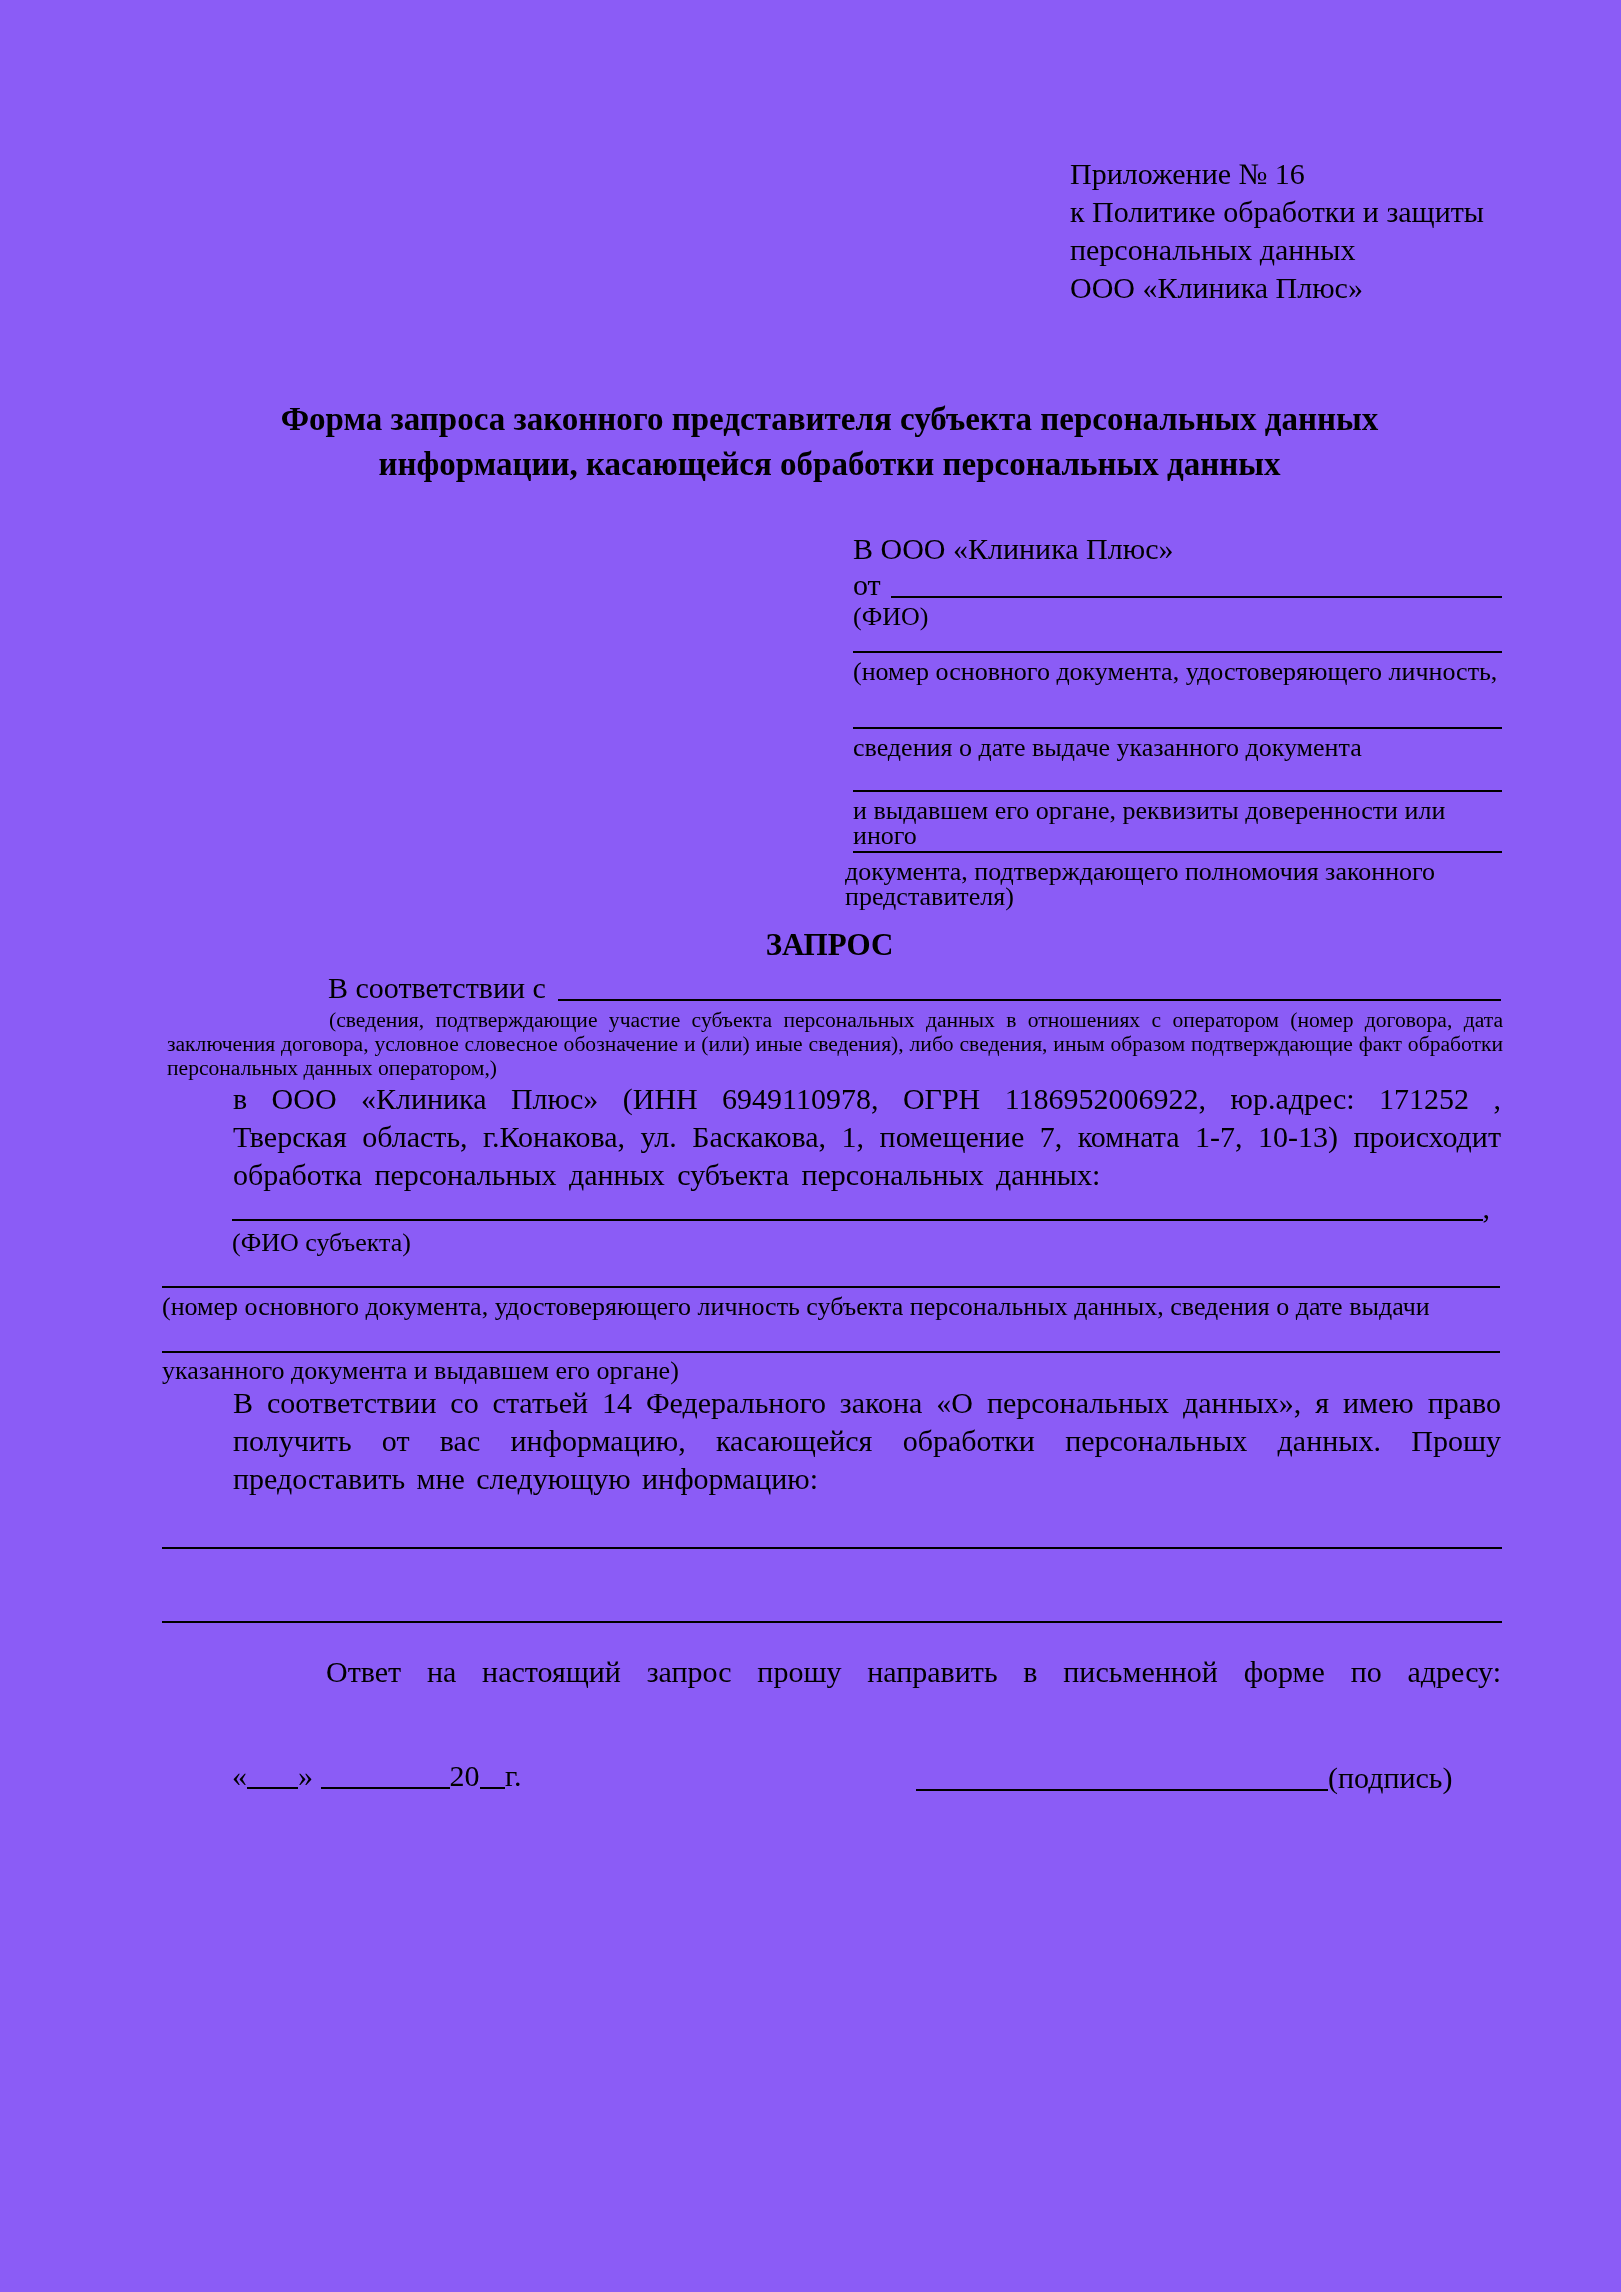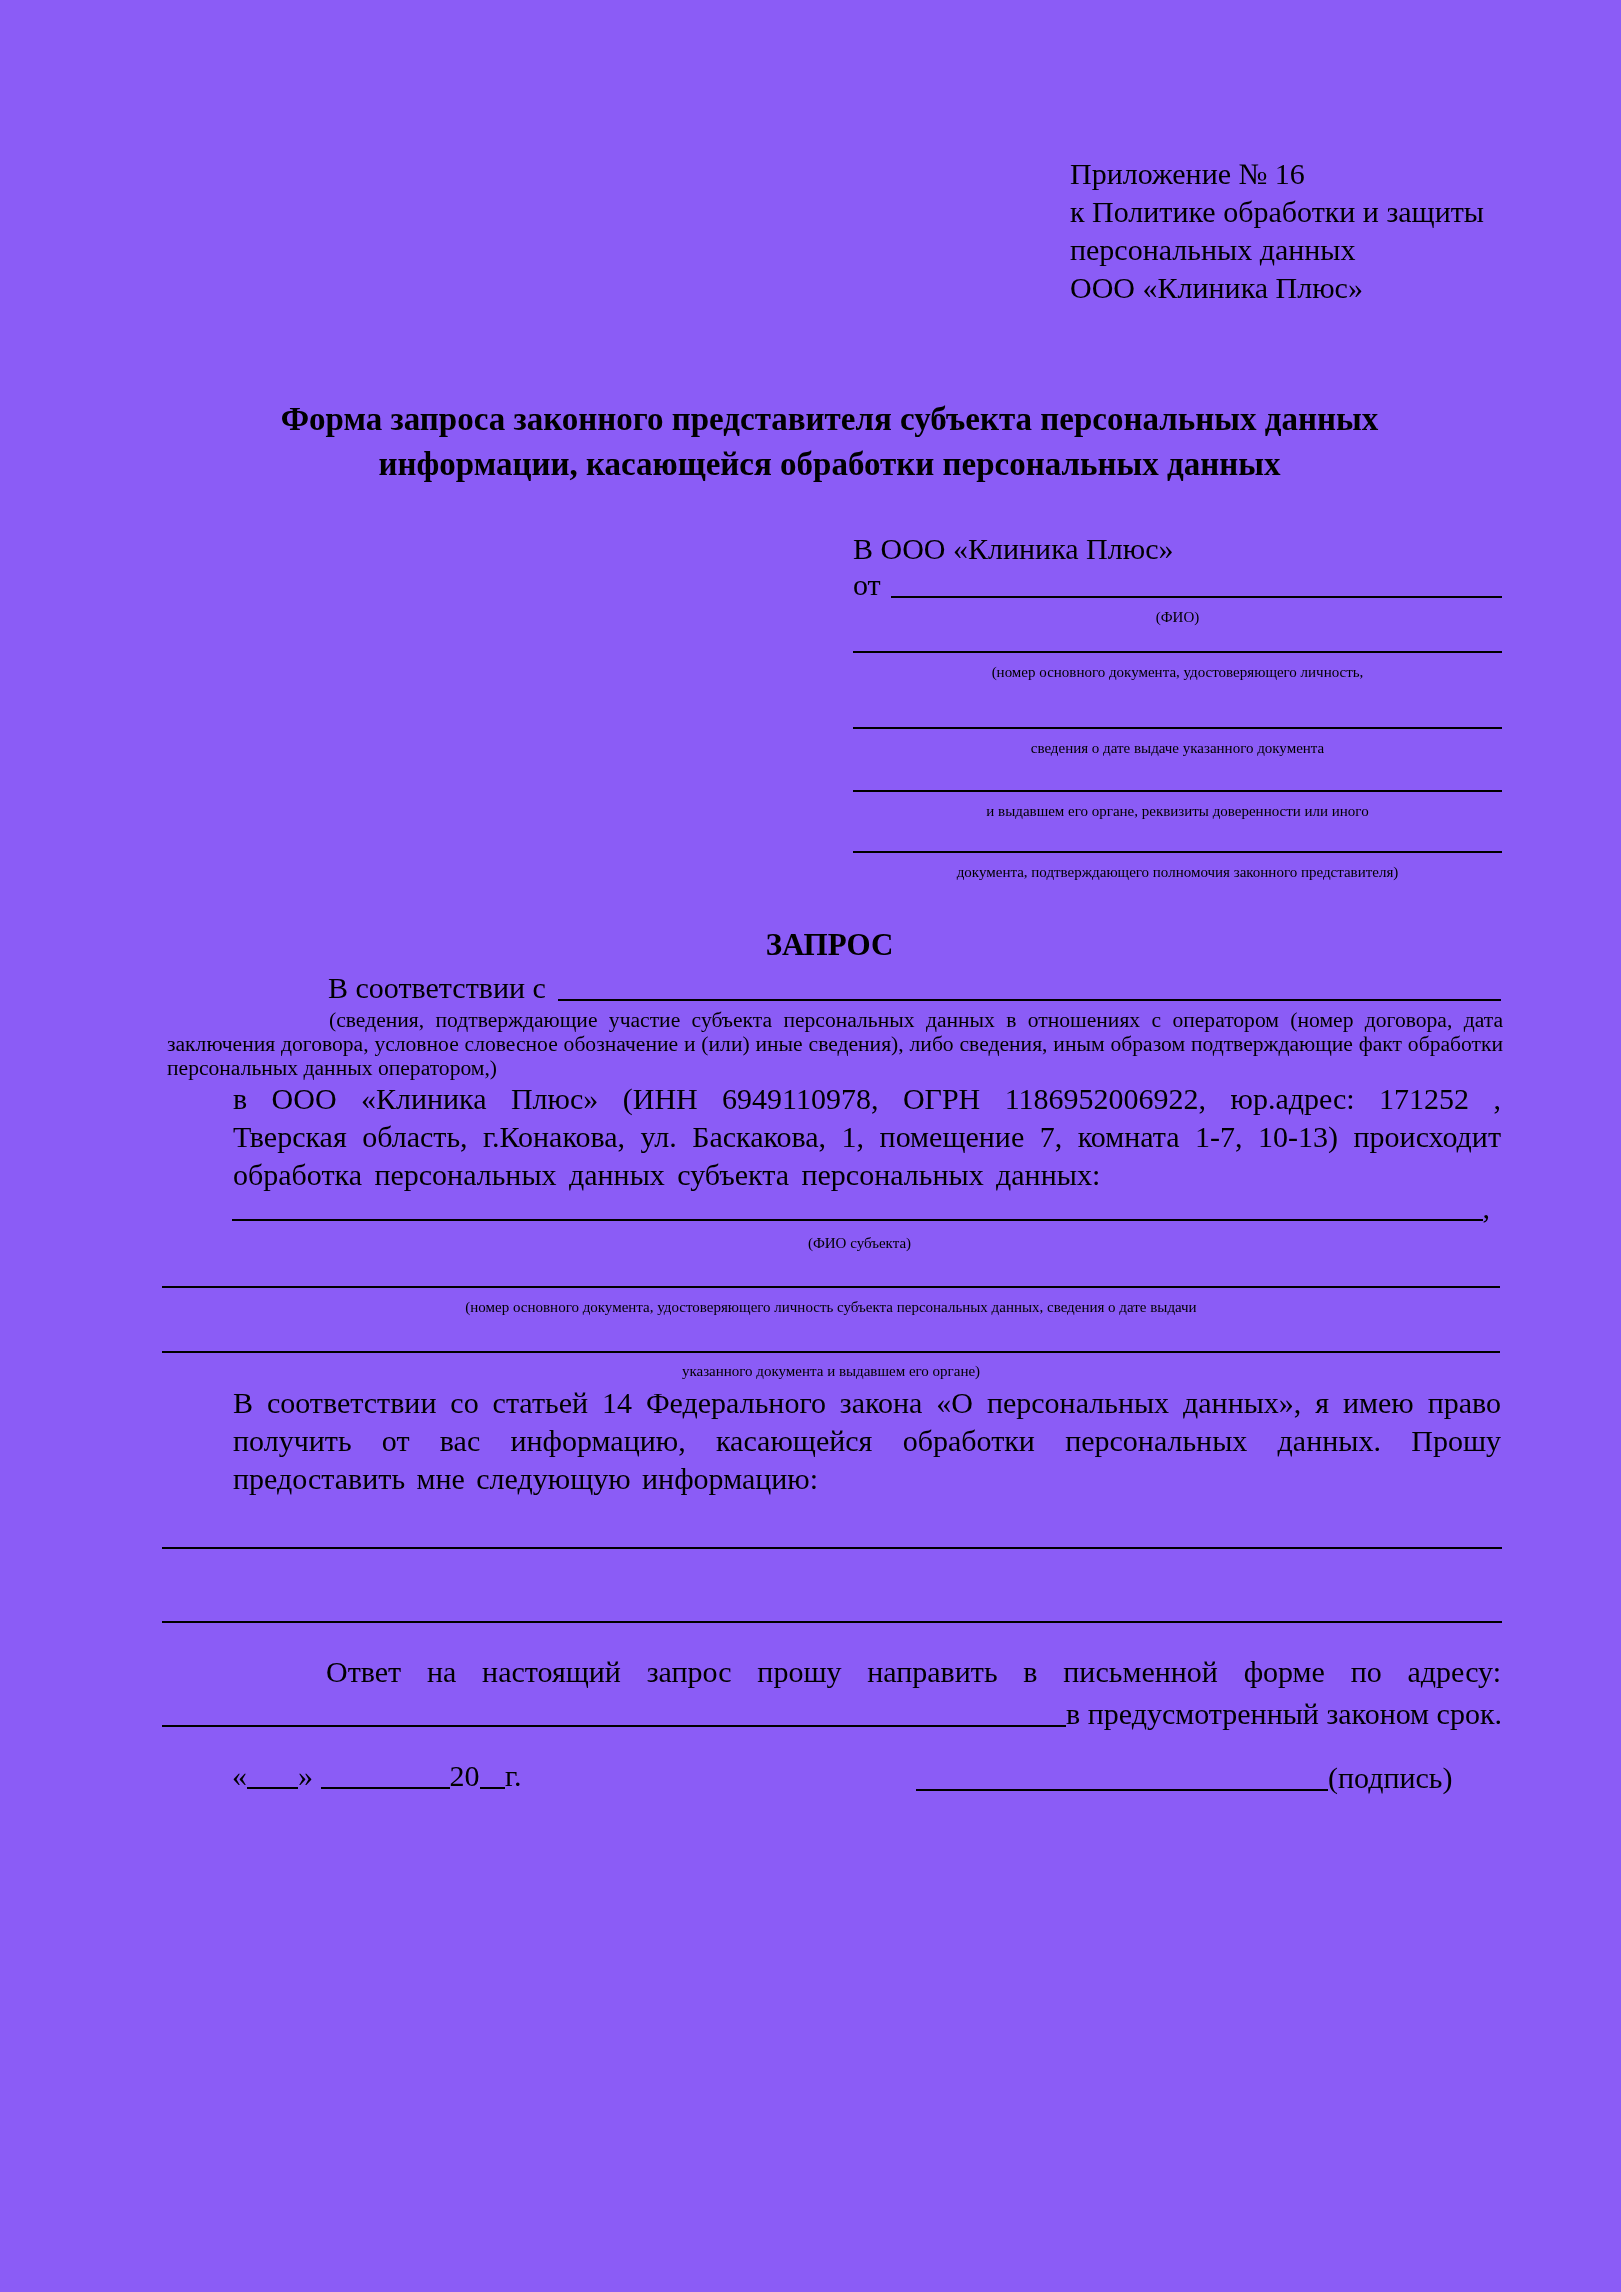--- a/index.html
+++ b/index.html
@@ -6,21 +6,21 @@
   .page{
     position:relative;
     width:1621px;height:2293px;
     background:#8b5cf6;
     font-family:"Liberation Serif","DejaVu Serif",serif;
     color:#000;
     overflow:hidden;
   }
   .abs{position:absolute;}
   .hr{position:absolute;height:0;border-top:2.9px solid #000;}
-  .cap{position:absolute;font-size:15px;line-height:24.5px;text-align:center;}
+  .cap{position:absolute;font-size:26px;line-height:24.5px;}
   .body-text{font-size:30px;line-height:38px;}
   .row{position:absolute;display:flex;align-items:flex-end;}
   .fill{flex:1 1 auto;border-bottom:2.9px solid #000;margin-bottom:5.9px;}
   .hdr{font-size:30px;line-height:38px;}
   .title{font-size:33px;line-height:45px;font-weight:bold;text-align:center;}
   .just{text-align:justify;}
   .g{display:inline-block;height:0;border-bottom:2.9px solid #000;vertical-align:-2.9px;}
 </style>
 </head>
 <body>
@@ -82,24 +82,20 @@
   <div class="hr" style="left:162px;top:1351px;width:1338px;"></div>
   <div class="cap" style="left:162px;top:1359px;width:1338px;">указанного документа и выдавшем его органе)</div>
 
   <div class="abs just body-text" style="left:233px;top:1384px;width:1268px;word-spacing:3.9px;text-align-last:left;">В соответствии со статьей 14 Федерального закона «О персональных данных», я имею право получить от вас информацию, касающейся обработки персональных данных. Прошу предоставить мне следующую информацию:</div>
 
   <div class="hr" style="left:162px;top:1547px;width:1340px;"></div>
   <div class="hr" style="left:162px;top:1621px;width:1340px;"></div>
 
   <div class="abs body-text" style="left:233px;top:1653px;width:1268px;text-align:justify;text-align-last:justify;text-indent:93px;">Ответ на настоящий запрос прошу направить в письменной форме по адресу:</div>
 
-  <div class="row body-text" style="left:162px;top:1692px;width:1340px;height:41px;">
-    <span class="fill"></span>
-    <span>в предусмотренный законом срок.</span>
-  </div>
 
   <div class="abs body-text" style="left:232px;top:1757px;">
     <span>«</span><span class="g" style="width:51px;"></span><span>»</span>
     <span class="g" style="width:129px;"></span><span>20</span><span class="g" style="width:25.5px;"></span><span>г.</span>
   </div>
 
   <div class="row body-text" style="left:916px;top:1754px;width:566px;height:43px;">
     <span class="fill" style="max-width:412px;"></span>
     <span>(подпись)</span>
   </div>

